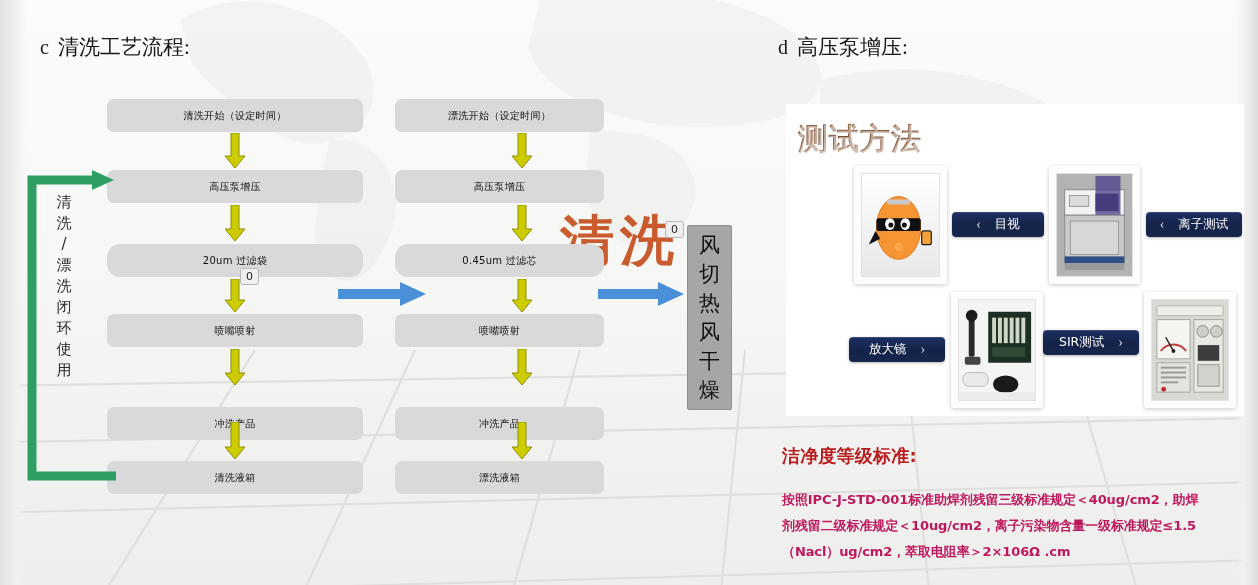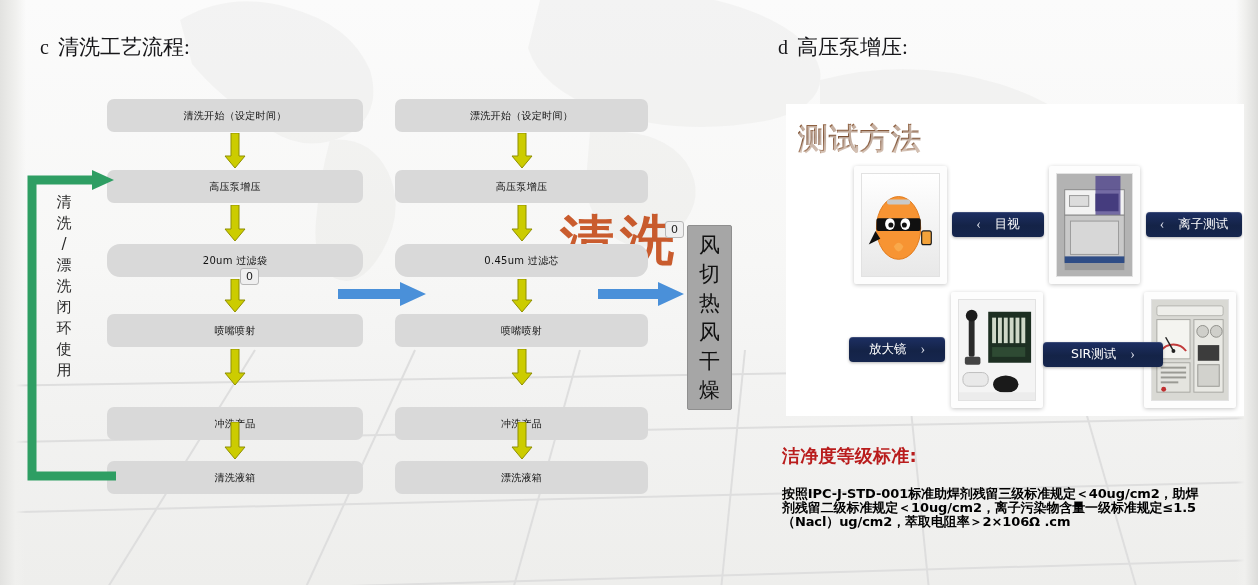--- a/index.html
+++ b/index.html
@@ -82,21 +82,21 @@
     border-radius: 7px;
     display: flex;
     align-items: center;
     justify-content: center;
     font-size: 10px;
     color: #111;
     letter-spacing: .3px;
     font-family: "DejaVu Sans", "Liberation Sans", sans-serif;
   }
   .col-a .flow-box { left: 107px; width: 256px; height: 33px; }
-  .col-b .flow-box { left: 395px; width: 253px; height: 33px; }
+  .col-b .flow-box { left: 395px; width: 209px; height: 33px; }
 
   .r0 { top: 99px; }
   .r1 { top: 170px; }
   .r2 { top: 244px; border-radius: 13px; }
   .r3 { top: 314px; }
   .r4 { top: 387px; margin-top: 20px; }
   .r5 { top: 461px; }
 
   
   .y-arrow {
@@ -217,42 +217,42 @@
     gap: 14px;
     padding: 0 12px;
     color: #fff;
     font-family: "DejaVu Sans", "Liberation Sans", sans-serif;
     font-size: 12.5px;
   }
   .tm-label .chev { font-size: 14px; color: #d5d9e6; font-family:"Liberation Serif", serif;}
   #tm-1 { left: 166px; top: 108px; width: 92px; }
   #tm-2 { left: 360px; top: 108px; width: 96px; }
   #tm-3 { left: 63px;  top: 233px; width: 96px; }
-  #tm-4 { left: 257px; top: 238px; width: 120px; }
+  #tm-4 { left: 257px; top: 226px; width: 96px; }
 
   
   #std-note {
     position: absolute;
     left: 782px; top: 444px;
     width: 420px;
     z-index: 6;
     font-family: "DejaVu Sans", "Liberation Sans", sans-serif;
   }
   #std-title {
     color: #b91c1c;
     font-size: 18px;
     font-weight: 700;
     margin-bottom: 19px;
     letter-spacing: .2px;
   }
   #std-body {
-    color: #000000;
+    color: #be185d;
     font-size: 13px;
     font-weight: 700;
-    line-height: 14px;
+    line-height: 26px;
     letter-spacing: -.1px;
   }
 </style>
 </head>
 <body>
 
 <div id="bg"></div>
 
 <svg id="bg-map" viewBox="0 0 1100 360" preserveAspectRatio="none">
   <g fill="#c9c9c5">

